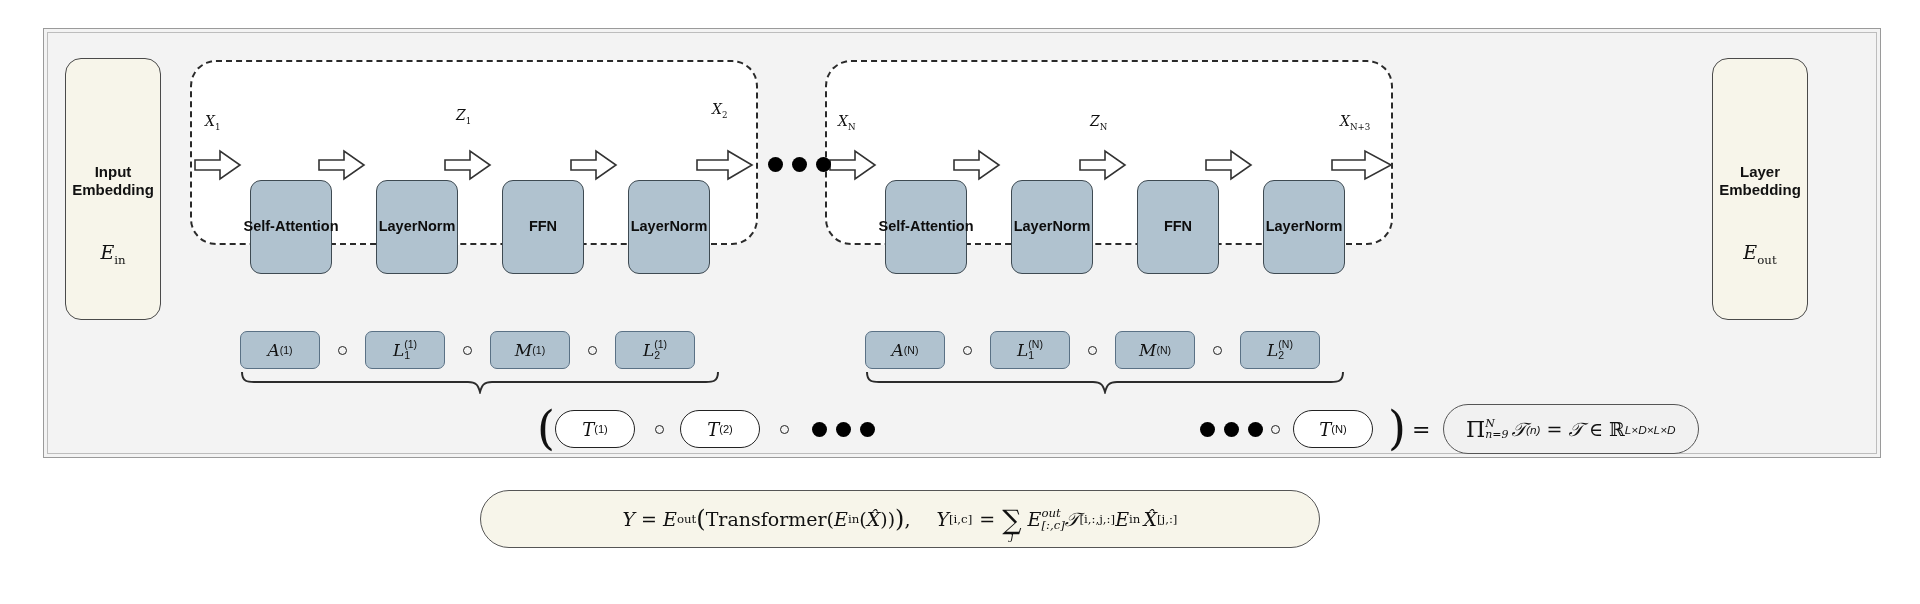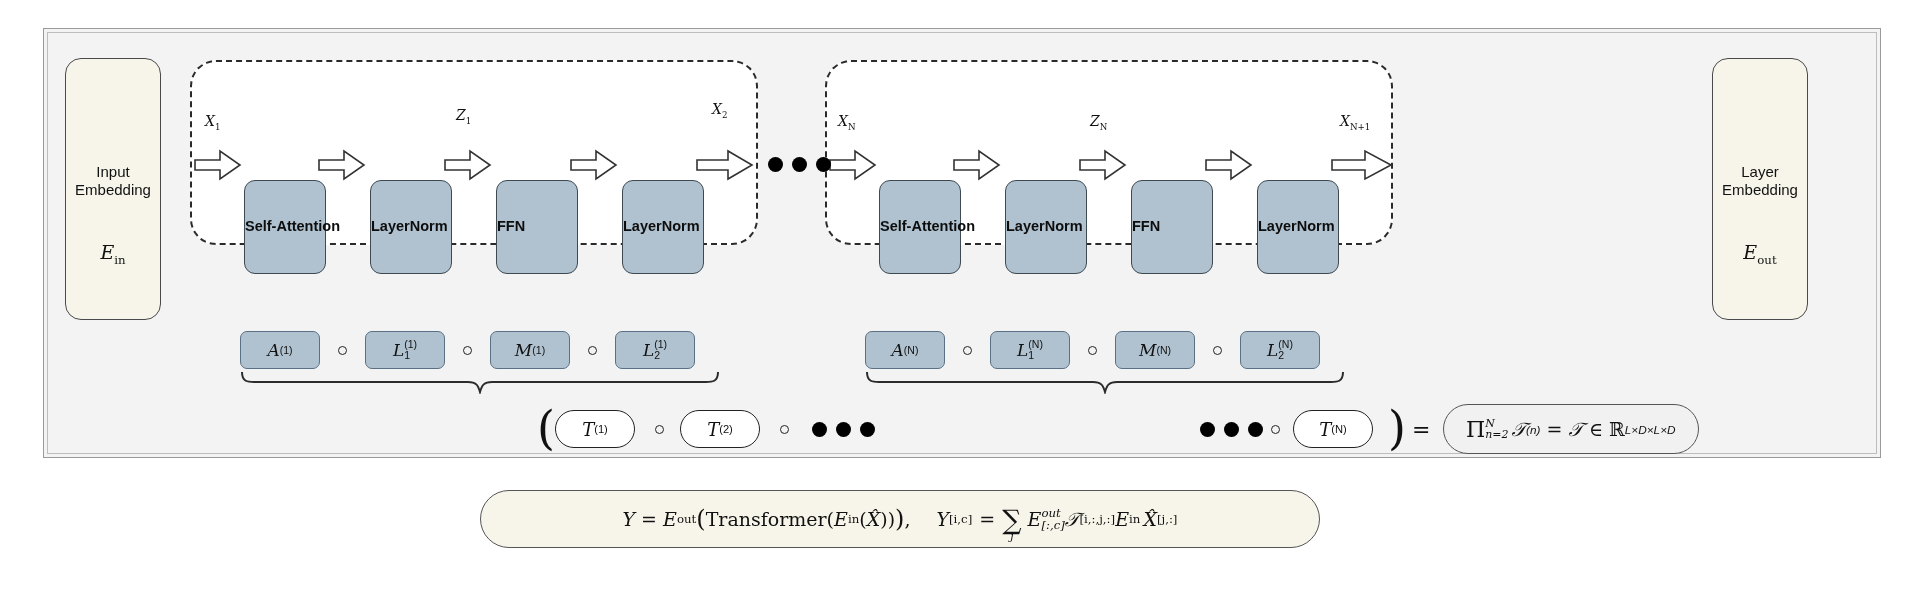--- a/index.html
+++ b/index.html
@@ -30,21 +30,21 @@
   .supsub span{display:block;}
 
   
   .embed{
     position:absolute;width:96px;height:262px;
     background:#f7f5ea;border:1.6px solid #4a4a4a;border-radius:16px;
     box-sizing:border-box;
   }
   .embed .etitle{
     position:absolute;left:0;right:0;top:104px;text-align:center;
-    font-weight:normal;font-size:15px;color:#111;line-height:1.22;
+    font-weight:bold;font-size:15px;color:#111;line-height:1.22;
   }
   .embed .esym{
     position:absolute;left:0;right:0;top:182px;text-align:center;
     font-size:19px;color:#111;
   }
   #embed-in{left:65px;top:58px;}
   #embed-out{left:1712px;top:58px;}
 
   
   .tblock{
@@ -57,22 +57,22 @@
   .tb-title{
     position:absolute;left:0;right:0;top:27px;text-align:center;
     font-size:17px;font-weight:bold;color:#111;white-space:nowrap;
   }
   .tb-title .idx{font-weight:normal;font-family:"DejaVu Serif",serif;font-size:17px;}
 
   
   .sbox{
     position:absolute;top:118px;width:82px;height:94px;
     background:#b0c2cf;border:1.6px solid #3e4a52;border-radius:11px;
-    box-sizing:border-box;display:flex;align-items:center;justify-content:flex-start;
-    text-align:center;font-weight:bold;font-size:14.5px;color:#0d0d0d;line-height:1.2;
+    box-sizing:border-box;display:flex;align-items:center;justify-content:center;
+    text-align:center;font-weight:bold;font-size:14.5px;color:#0d0d0d;line-height:1.2;margin-left:6px;
   }
 
   
   .barrow{position:absolute;top:148px;width:44px;height:34px;}
   .barrow svg{display:block;}
 
   
   .siglabel{
     position:absolute;font-size:14px;color:#111;white-space:nowrap;
   }
@@ -264,21 +264,21 @@
   <div class="siglabel" style="left:712px;top:101px;">
     <span class="m">X</span><sub class="s mr">2</sub>
   </div>
   <div class="siglabel" style="left:838px;top:113px;">
     <span class="m">X</span><sub class="s m">N</sub>
   </div>
   <div class="siglabel" style="left:1090px;top:113px;">
     <span class="m">Z</span><sub class="s m">N</sub>
   </div>
   <div class="siglabel" style="left:1340px;top:113px;">
-    <span class="m">X</span><sub class="s m">N+1</sub>
+    <span class="m">X</span><sub class="s m">N+3</sub>
   </div>
 
   <div class="bigdots" style="left:768px;top:157px;">
     <i></i>
     <i></i>
     <i></i>
   </div>
 
   <div class="oprow" style="left:240px;">
     <div class="opbox">
@@ -380,21 +380,21 @@
         <sup class="s">(N)</sup>
     </div>
     <div class="paren" style="left:1388px;top:6px;">)</div>
 
     <div class="eqsign" style="left:1412px;top:18px;">=</div>
 
     <div class="rhs-pill" style="left:1443px;">
       <span class="mr" style="font-size:22px;">Π</span>
         <span class="supsub" style="font-size:11px;vertical-align:0;">
           <span class="m">N</span>
-          <span class="m">n=2</span>
+          <span class="m">n=9</span>
         </span>
         <span class="cal" style="margin-left:3px;">𝒯</span>
         <sup class="si">(n)</sup>
         <span class="mr" style="margin:0 6px;">=</span>
         <span class="cal">𝒯</span>
         <span class="mr" style="margin:0 6px;">∈</span>
         <span class="mr">ℝ</span>
         <sup class="si">L×D×L×D</sup>
     </div>
   </div>

